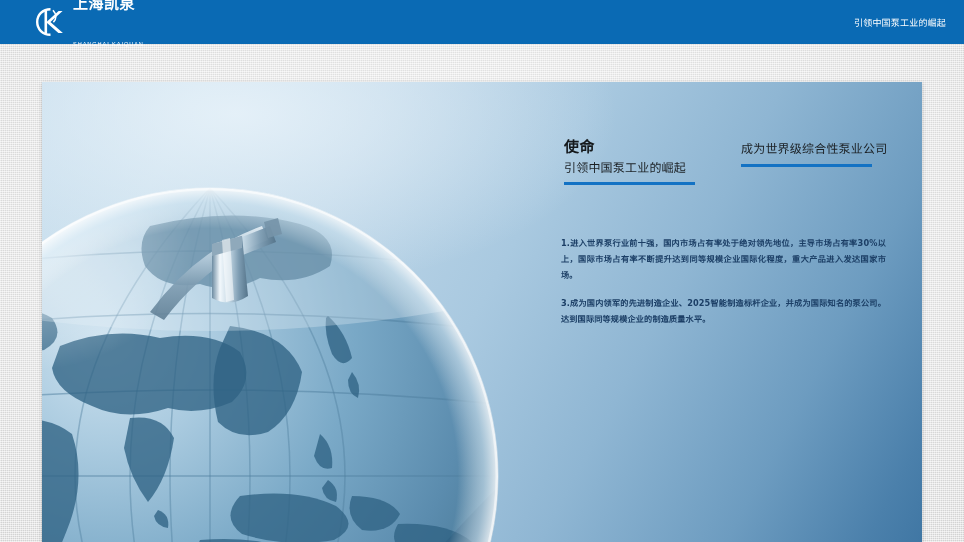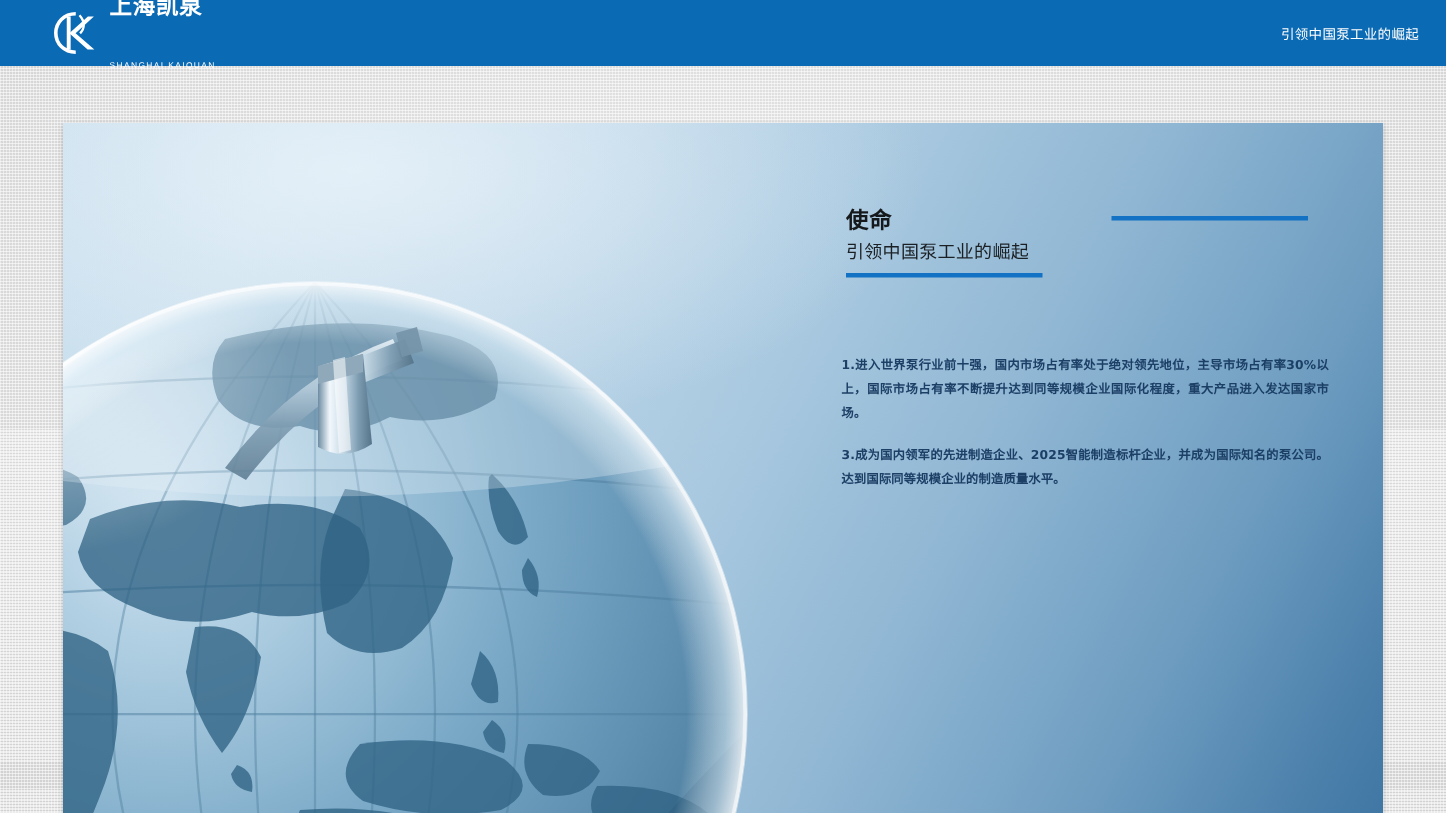--- a/index.html
+++ b/index.html
@@ -381,20 +381,21 @@
 
     <div id="headings-row">
 
       <div class="heading-col">
         <div class="heading-title">使命</div>
         <div class="heading-sub">引领中国泵工业的崛起</div>
         <div class="heading-rule"></div>
       </div>
 
       <div class="heading-col">
+        <div class="heading-sub">成为世界级综合性泵业公司</div>
         <div class="heading-rule"></div>
       </div>
 
     </div>
 
     <div id="body-paragraphs">
       <p class="body-paragraph">1.进入世界泵行业前十强，国内市场占有率处于绝对领先地位，主导市场占有率30%以上，国际市场占有率不断提升达到同等规模企业国际化程度，重大产品进入发达国家市场。</p>
       <p class="body-paragraph">3.成为国内领军的先进制造企业、2025智能制造标杆企业，并成为国际知名的泵公司。达到国际同等规模企业的制造质量水平。</p>
     </div>
 

